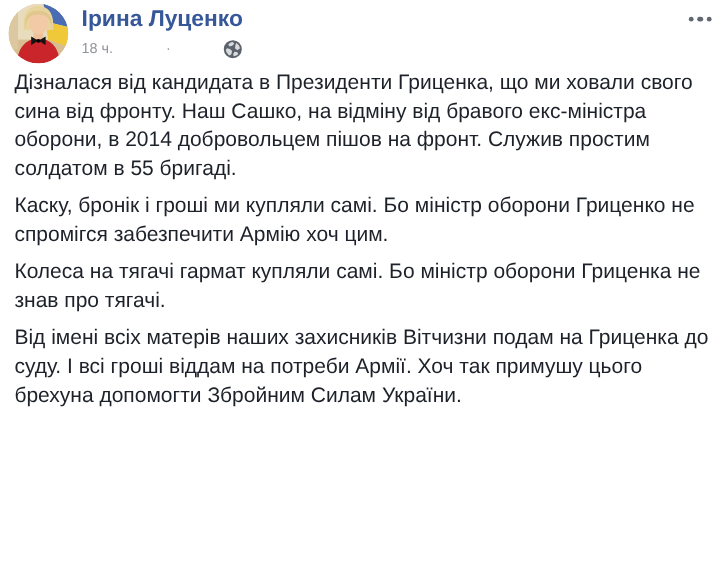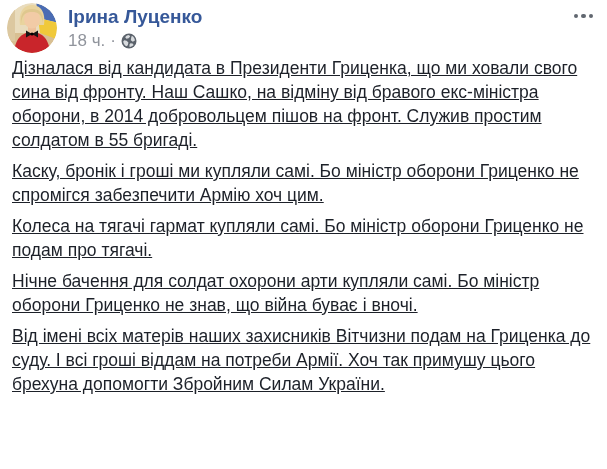--- a/index.html
+++ b/index.html
@@ -40,23 +40,24 @@
     font-weight: bold;
     color: #365899;
     text-decoration: none;
     line-height: 24px;
     cursor: pointer;
   }
   .meta-line {
     display: flex;
     align-items: center;
     margin-top: 2px;
-    font-size: 17px;
+    font-size: 12px;
     color: #90949c;
     line-height: 19px;
+    justify-content: space-between;
   }
   .meta-line .sep {
     margin: 0 5px;
   }
   .globe-icon {
     display: inline-block;
     width: 16px;
     height: 16px;
   }
   .more-btn {
@@ -79,21 +80,20 @@
     display: block;
   }
   .post-body {
     padding: 3px 12px 0 12px;
     font-size: 17.5px;
     line-height: 24px;
     color: #1d2129;
   }
   .post-body p {
     margin: 0 0 7px 0;
-    text-decoration: underline;
   }
   .post-body p:last-child {
     margin-bottom: 0;
   }
 </style>
 </head>
 <body>
 
 <div class="post-card">
 
@@ -144,18 +144,17 @@
     <div class="more-btn">
       <i></i>
         <i></i>
         <i></i>
     </div>
   </div>
 
   <div class="post-body">
     <p>Дізналася від кандидата в Президенти Гриценка, що ми ховали свого сина від фронту. Наш Сашко, на відміну від бравого екс-міністра оборони, в 2014 добровольцем пішов на фронт. Служив простим солдатом в 55 бригаді.</p>
     <p>Каску, бронік і гроші ми купляли самі. Бо міністр оборони Гриценко не спромігся забезпечити Армію хоч цим.</p>
-    <p>Колеса на тягачі гармат купляли самі. Бо міністр оборони Гриценко не подам про тягачі.</p>
-    <p>Нічне бачення для солдат охорони арти купляли самі. Бо міністр оборони Гриценко не знав, що війна буває і вночі.</p>
+    <p>Колеса на тягачі гармат купляли самі. Бо міністр оборони Гриценка не знав про тягачі.</p>
     <p>Від імені всіх матерів наших захисників Вітчизни подам на Гриценка до суду. І всі гроші віддам на потреби Армії. Хоч так примушу цього брехуна допомогти Збройним Силам України.</p>
   </div>
 
 </div>
 
 </body></html>

